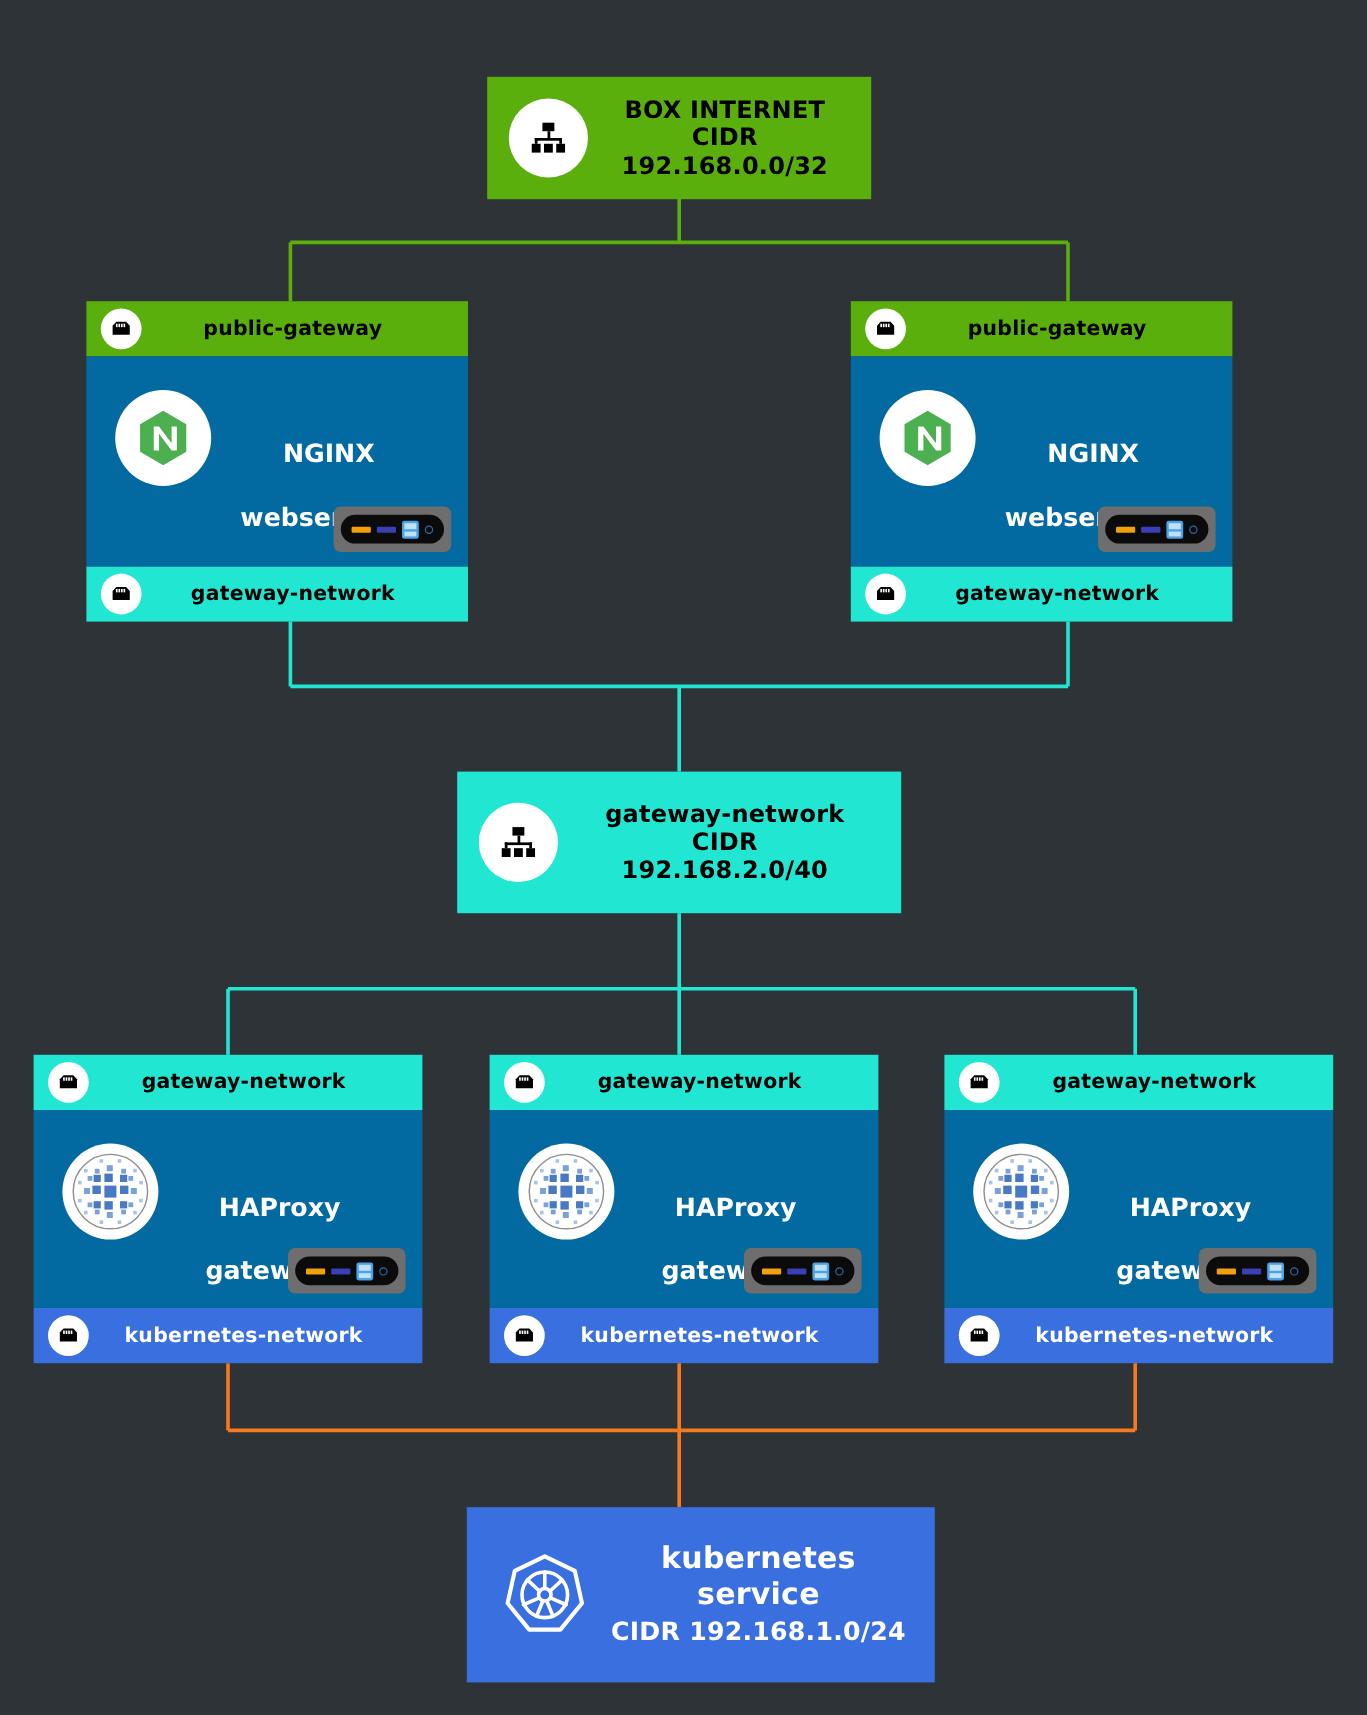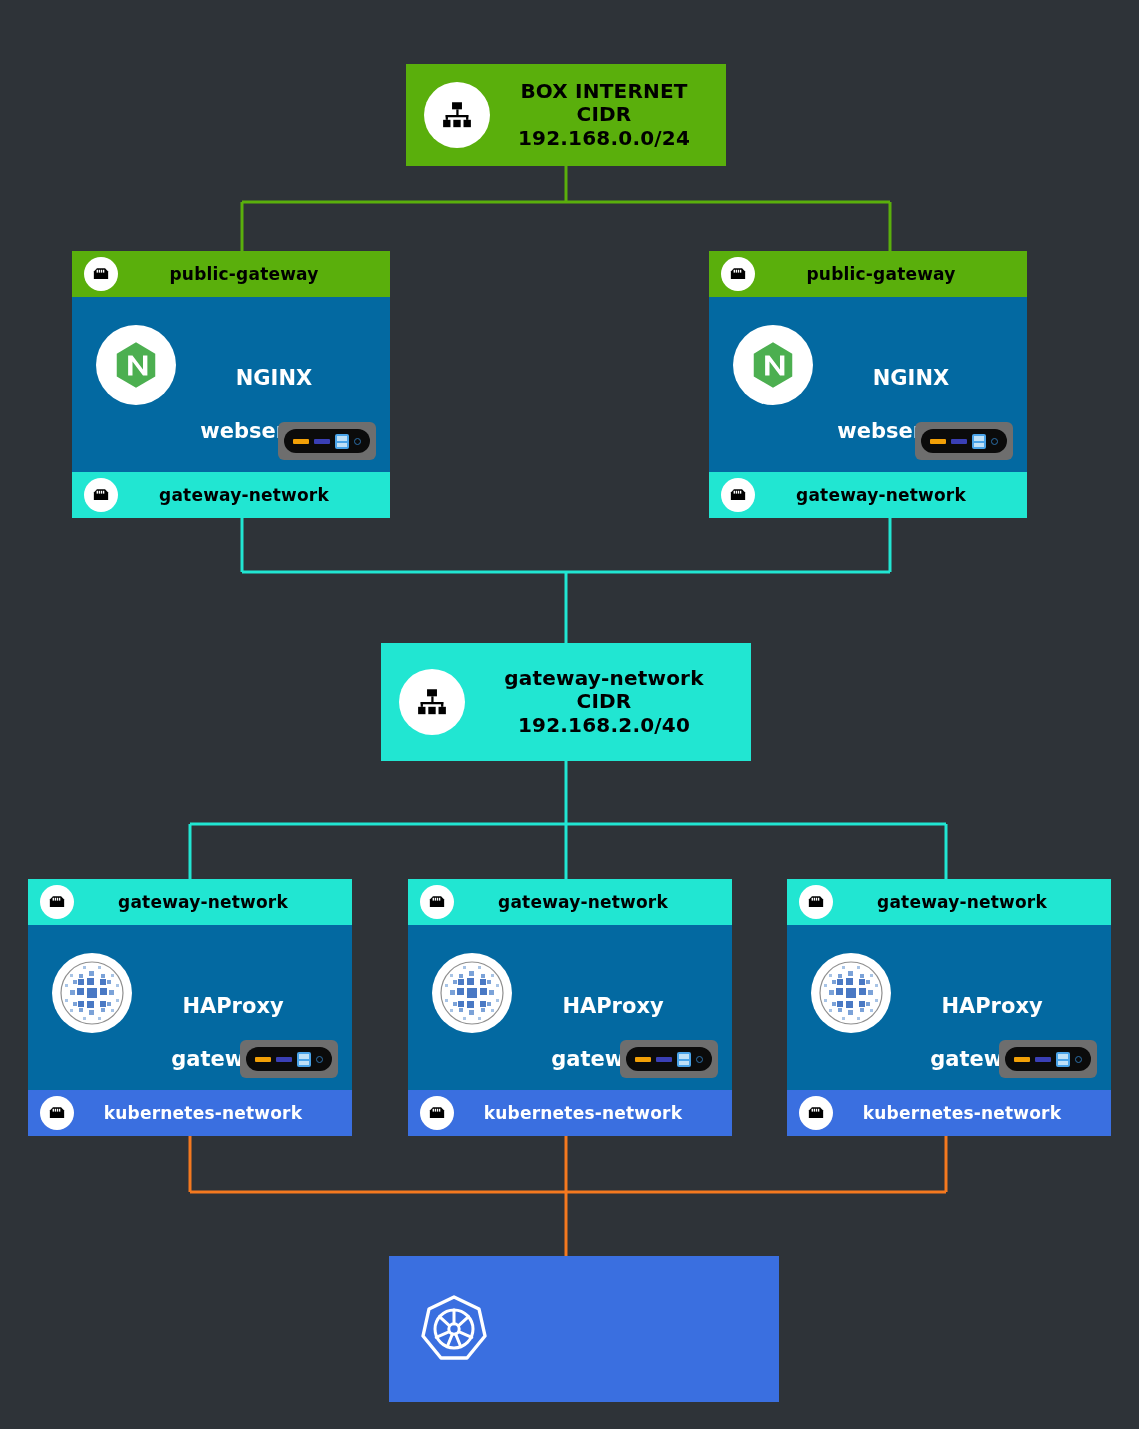--- a/index.html
+++ b/index.html
@@ -148,21 +148,21 @@
           <rect x="4" y="12" width="1.6" height="3.4" fill="#000"></rect>
           <rect x="18.4" y="12" width="1.6" height="3.4" fill="#000"></rect>
           <rect x="2.2" y="15.4" width="5.2" height="5.2" fill="#000"></rect>
           <rect x="9.4" y="15.4" width="5.2" height="5.2" fill="#000"></rect>
           <rect x="16.6" y="15.4" width="5.2" height="5.2" fill="#000"></rect>
         </svg>
       </span>
       <span class="txt" style="color:#000;font-size:20px;">
         <span>BOX INTERNET</span><br>
         <span>CIDR</span><br>
-        <span>192.168.0.0/24</span>
+        <span>192.168.0.0/32</span>
       </span>
     </div>
   </div>
 
   <div class="card" style="left:72px;top:251px;width:318px;height:267px;">
     <div class="hdr" style="background:#5aaf0c;">
       <span class="pill">
         <svg width="22" height="22" viewBox="0 0 24 24" aria-hidden="true">
           <path d="M4.2 9.2 L7.6 5.6 H16.4 L19.8 9.2 V17.4 H4.2 Z" fill="#000"></path>
           <rect x="7.2" y="7.4" width="1.5" height="3.1" fill="#fff"></rect>
@@ -542,16 +542,21 @@
             <line x1="37" y1="31.8" x2="37" y2="18"></line>
             <line x1="41.9" y1="33.4" x2="51.5" y2="24.6"></line>
             <line x1="42.2" y1="39.8" x2="54.8" y2="45.3"></line>
             <line x1="38.6" y1="42" x2="43.8" y2="54.8"></line>
             <line x1="35.4" y1="42" x2="30.2" y2="54.8"></line>
             <line x1="31.8" y1="39.8" x2="19.2" y2="45.3"></line>
             <line x1="32.1" y1="33.4" x2="22.5" y2="24.6"></line>
           </g>
         </svg>
       </span>
+      <span class="txt" style="color:#fff;font-size:25px;line-height:1.2;">
+        <span>kubernetes</span><br>
+        <span>service</span><br>
+        <span style="font-size:21px;">CIDR 192.168.1.0/24</span>
+      </span>
     </div>
   </div>
 
 </div>
 
 </body></html>

